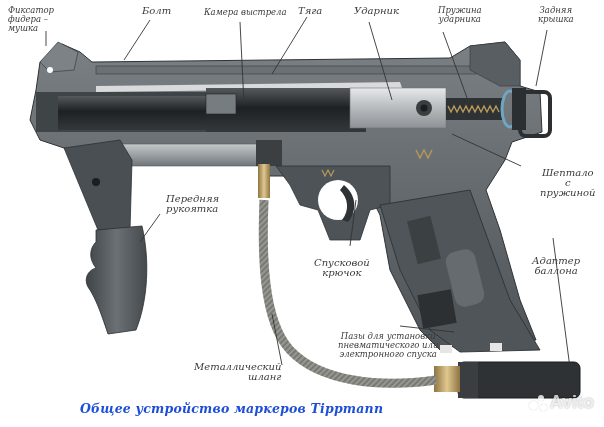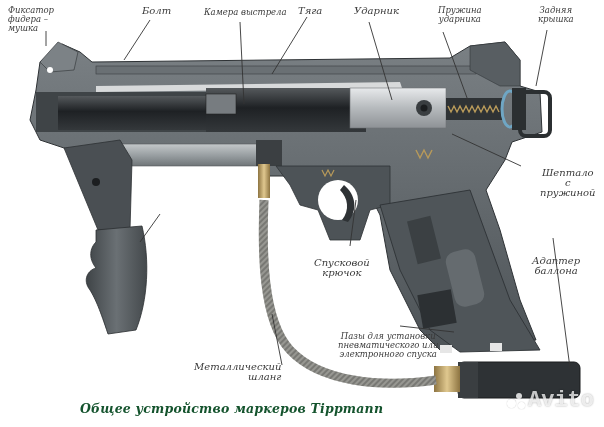--- a/index.html
+++ b/index.html
@@ -2,22 +2,22 @@
 <html><head>
 <meta charset="utf-8">
 <style>
   html,body{margin:0;padding:0;background:#ffffff;}
   body{width:604px;height:427px;position:relative;overflow:hidden;font-family:"DejaVu Serif",serif;}
   #stage{position:absolute;left:0;top:0;width:604px;height:427px;}
   .lbl{position:absolute;font-family:"DejaVu Serif",serif;font-style:italic;color:#3a3a3a;font-size:10px;line-height:10px;white-space:nowrap;text-align:center;}
   .lbl.small{font-size:8.5px;line-height:9px;}
   .lbl.left{text-align:left;}
   .lbl.right{text-align:right;}
-  .caption{position:absolute;left:80px;top:401px;font-family:"DejaVu Serif",serif;font-style:italic;font-weight:bold;font-size:12.5px;color:#14532d;letter-spacing:0.2px;}
-  .wm{position:absolute;right:10px;bottom:14px;font-family:Liberation Mono, monospace;font-weight:bold;font-size:22px;color:rgba(255,255,255,0.75);text-shadow:0 0 2px rgba(0,0,0,0.35);display:flex;align-items:center;gap:3px;text-align:right;}
+  .caption{position:absolute;left:80px;top:401px;font-family:"DejaVu Serif",serif;font-style:italic;font-weight:bold;font-size:12.5px;color:#1d4ed8;letter-spacing:0.2px;}
+  .wm{position:absolute;right:10px;bottom:14px;font-family:Liberation Sans, sans-serif;font-weight:bold;font-size:18px;color:rgba(255,255,255,0.75);text-shadow:0 0 2px rgba(0,0,0,0.35);display:flex;align-items:center;gap:3px;text-align:right;}
   .wm .dots{position:relative;width:18px;height:18px;}
   .wm .dots i{position:absolute;border-radius:50%;background:rgba(255,255,255,0.8);box-shadow:0 0 1px rgba(0,0,0,.4);}
   svg{position:absolute;left:0;top:0;}
 </style>
 </head>
 <body>
 
 <div id="stage">
 
 <svg width="604" height="427" viewBox="0 0 604 427">
@@ -164,20 +164,24 @@
 </div>
 <div class="lbl" style="left:540px;top:168px;">
   <div>Шептало</div>
   <div>с</div>
   <div>пружиной</div>
 </div>
 <div class="lbl" style="left:532px;top:220px;margin-top:36px;">
   <div>Адаптер</div>
   <div>баллона</div>
 </div>
+<div class="lbl left" style="left:166px;top:194px;">
+  <div>Передняя</div>
+  <div>рукоятка</div>
+</div>
 <div class="lbl" style="left:314px;top:258px;">
   <div>Спусковой</div>
   <div>крючок</div>
 </div>
 <div class="lbl right" style="left:194px;top:362px;">
   <div>Металлический</div>
   <div>шланг</div>
 </div>
 <div class="lbl small" style="left:338px;top:332px;">
   <div>Пазы для установки</div>

